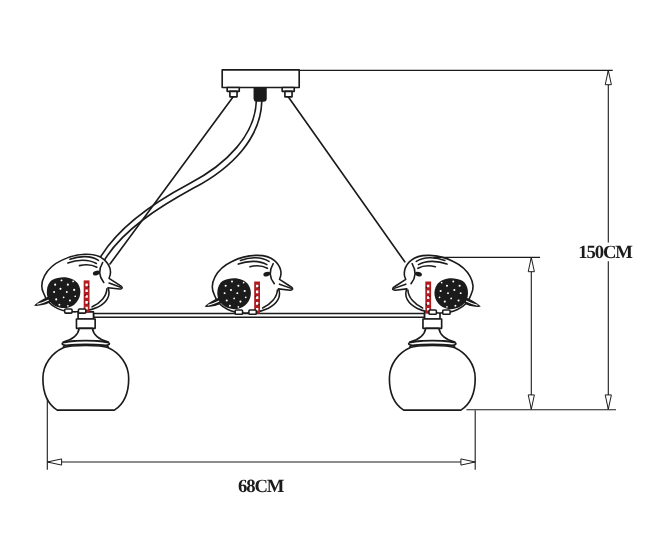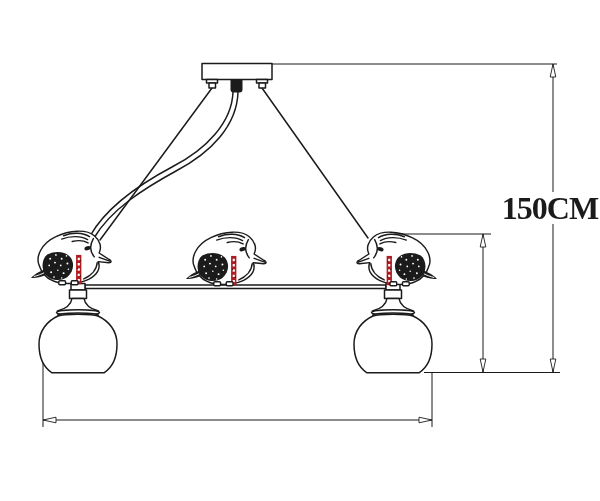--- a/index.html
+++ b/index.html
@@ -7,22 +7,22 @@
          font-family:"Liberation Sans",sans-serif;}
   .stage svg{position:absolute;left:0;top:0;}
   .s  {stroke:var(--ink,#1b1b1b);fill:none;stroke-width:1.5;stroke-linecap:round;stroke-linejoin:round;}
   .sf {stroke:var(--ink,#1b1b1b);fill:#fff;stroke-width:1.5;stroke-linejoin:round;}
   .bk {fill:var(--ink,#1b1b1b);stroke:none;}
   .rd {fill:var(--accent,#b01b20);stroke:none;}
   .thin{stroke:var(--ink,#1b1b1b);stroke-width:1;fill:none;}
   .ar {stroke:var(--ink,#1b1b1b);stroke-width:0.9;fill:#fff;}
   .wdot{fill:#fff;stroke:none;}
   .dim-label{position:absolute;transform:translate(-50%,-50%);
-     font-family:"Liberation Serif",serif;font-weight:700;font-size:32px;line-height:1;
-     color:var(--ink,#1b1b1b);background:#fff;padding:0 2px;letter-spacing:-1px;white-space:nowrap;}
+     font-family:"Liberation Serif",serif;font-weight:700;font-size:17px;line-height:1;
+     color:var(--ink,#1b1b1b);background:#fff;padding:0 2px;letter-spacing:-1px;white-space:nowrap;margin-top:21px;}
 </style>
 </head>
 <body>
 
 <div class="stage">
 
   <svg width="600" height="501" viewBox="0 0 600 501">
     <defs>
       <g id="bird">
 
@@ -130,13 +130,14 @@
     </g>
 
     <use href="#bird" transform="translate(30,229) scale(0.96)"></use>
     <use href="#bird" transform="translate(185,230) scale(0.96)"></use>
     <use href="#bird" transform="translate(438,230) scale(-0.96,0.96)"></use>
 
     <path class="thin" d="M394,234 L491,234"></path>
   </svg>
 
   <div class="dim-label" style="left:550px;top:208px">150CM</div>
+  <div class="dim-label" style="left:237px;top:421px">68CM</div>
 </div>
 
 </body></html>

